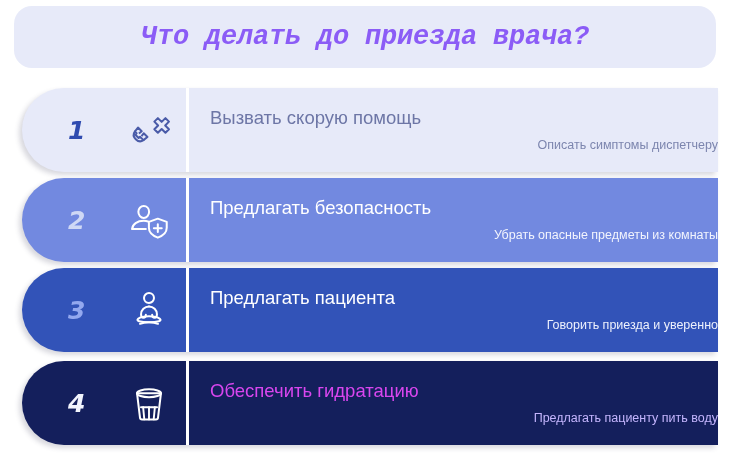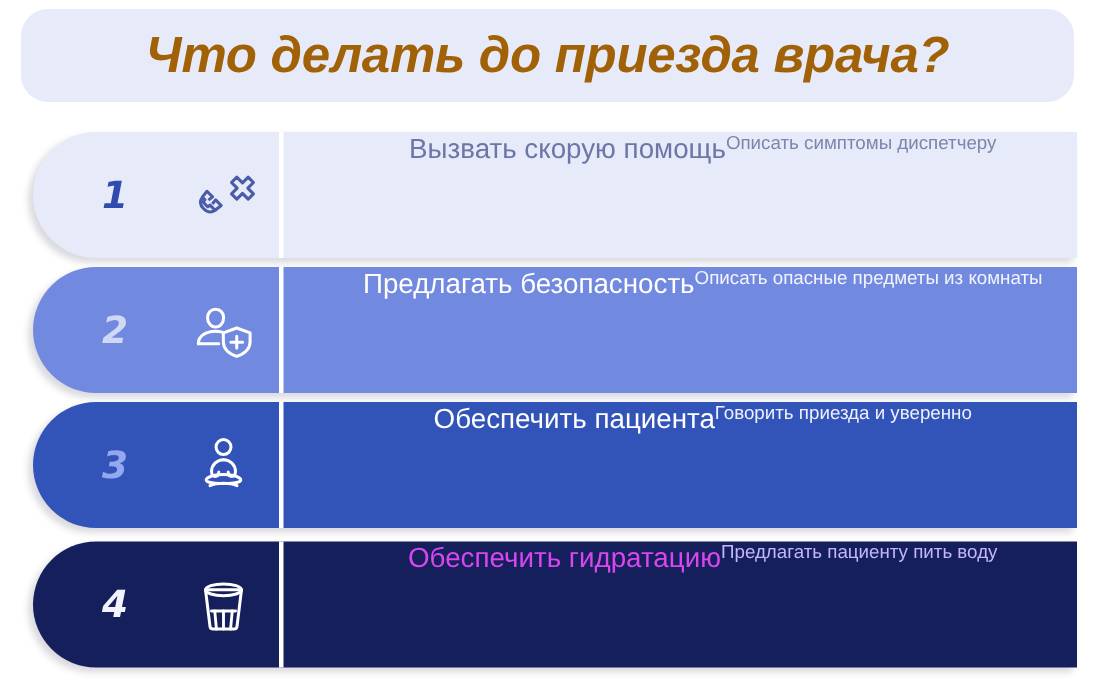--- a/index.html
+++ b/index.html
@@ -23,26 +23,26 @@
     top: 6px;
     width: 702px;
     height: 62px;
     background: #e7eaf9;
     border-radius: 18px;
     display: flex;
     align-items: center;
     justify-content: center;
   }
   .title-text {
-    font-family: Liberation Sans, sans-serif;
+    font-family: Liberation Mono, monospace;
     font-style: italic;
     font-weight: bold;
-    font-size: 34px;
+    font-size: 27px;
     letter-spacing: -0.2px;
-    color: #a16207;
+    color: #8b5cf6;
     white-space: nowrap;
   }
 
   
   .steps {
     position: absolute;
     left: 0;
     top: 84px;
     width: 730px;
     height: 371px;
@@ -105,35 +105,36 @@
   
   .step-divider {
     flex: 0 0 3px;
     width: 3px;
     background: #ffffff;
   }
 
   
   .step-body {
     flex: 1 1 auto;
-    padding-left: 30px;
-    display: flex;
-    flex-direction: row;
+    padding-left: 21px;
+    display: flex;
+    flex-direction: column;
     justify-content: center;
   }
   .step-title {
     font-size: 18.5px;
     font-weight: normal;
     line-height: 1.15;
     margin-bottom: 10px;
   }
   .step-sub {
     font-size: 12.5px;
     font-weight: normal;
     line-height: 1.15;
+    text-align: right;
   }
   .r1 .step-title { color: #6d76a6; }
   .r1 .step-sub   { color: #7c85ae; }
   .r2 .step-title { color: #ffffff; }
   .r2 .step-sub   { color: #f2f4fd; }
   .r3 .step-title { color: #ffffff; }
   .r3 .step-sub   { color: #eef1fc; }
   .r4 .step-title { color: #d946ef; }
   .r4 .step-sub   { color: #c4b5fd; }
 </style>
@@ -172,38 +173,38 @@
           <path d="M18.5 9.5c3.2 0 5.6 2.6 5.6 6 0 3.4-2.4 6.4-5.6 6.4s-5.6-3-5.6-6.4c0-3.4 2.4-6 5.6-6z" stroke="currentColor" stroke-width="2.1" fill="none"></path>
           <path d="M6.5 33.5c0-5.3 5.4-8.6 12-8.6 1.6 0 3.2.2 4.6.6" stroke="currentColor" stroke-width="2.1" stroke-linecap="round" fill="none"></path>
           <path d="M6.5 33.5h14.2" stroke="currentColor" stroke-width="2.1" stroke-linecap="round"></path>
           <path d="M33.2 22.6l9.3 3.4v6.2c0 4.5-3.6 8.2-9.3 10.2-5.7-2-9.3-5.7-9.3-10.2V26z" stroke="currentColor" stroke-width="2.1" stroke-linejoin="round" fill="none"></path>
           <path d="M33.2 28.4v8.2M29.1 32.5h8.2" stroke="currentColor" stroke-width="2.1" stroke-linecap="round"></path>
         </svg>
       </div>
       <div class="step-divider"></div>
       <div class="step-body">
         <div class="step-title">Предлагать безопасность</div>
-        <div class="step-sub">Описать опасные предметы из комнаты</div>
+        <div class="step-sub">Убрать опасные предметы из комнаты</div>
       </div>
     </div>
 
     <div class="step-row r3">
       <div class="step-left">
         <div class="step-num">3</div>
         <svg class="step-icon" viewBox="0 0 48 48" fill="none">
           <circle cx="24" cy="11.5" r="5.2" stroke="currentColor" stroke-width="2.1" fill="none"></circle>
           <path d="M24 20.3c-4.6 0-8.3 3.6-8.3 8.1 0 2 .8 3.6 2.4 3.6 1.7 0 2.6-1.4 2.6-3.1" stroke="currentColor" stroke-width="2.1" stroke-linecap="round" fill="none"></path>
           <path d="M24 20.3c4.6 0 8.3 3.6 8.3 8.1 0 2-.8 3.6-2.4 3.6-1.7 0-2.6-1.4-2.6-3.1" stroke="currentColor" stroke-width="2.1" stroke-linecap="round" fill="none"></path>
           <path d="M12.6 33.2c2.3-1.7 6.5-2.6 11.4-2.6s9.1.9 11.4 2.6c1.1.8.8 2.1-1 2.6-2.6.7-6.3 1.1-10.4 1.1s-7.8-.4-10.4-1.1c-1.8-.5-2.1-1.8-1-2.6z" stroke="currentColor" stroke-width="2.1" stroke-linejoin="round" fill="none"></path>
           <path d="M14.6 38.4c2.4-1.1 5.8-1.7 9.4-1.7s7 .6 9.4 1.7" stroke="currentColor" stroke-width="2.1" stroke-linecap="round" fill="none"></path>
         </svg>
       </div>
       <div class="step-divider"></div>
       <div class="step-body">
-        <div class="step-title">Обеспечить пациента</div>
+        <div class="step-title">Предлагать пациента</div>
         <div class="step-sub">Говорить приезда и уверенно</div>
       </div>
     </div>
 
     <div class="step-row r4">
       <div class="step-left">
         <div class="step-num">4</div>
         <svg class="step-icon" viewBox="0 0 48 48" fill="none">
           <path d="M11.5 13.8h25l-3.1 25.4c-.1 1.1-1 1.9-2.1 1.9H16.7c-1.1 0-2-.8-2.1-1.9z" stroke="currentColor" stroke-width="2.1" stroke-linejoin="round" fill="none"></path>
           <ellipse cx="24" cy="13.8" rx="12.5" ry="4.1" stroke="currentColor" stroke-width="2.1" fill="none"></ellipse>

